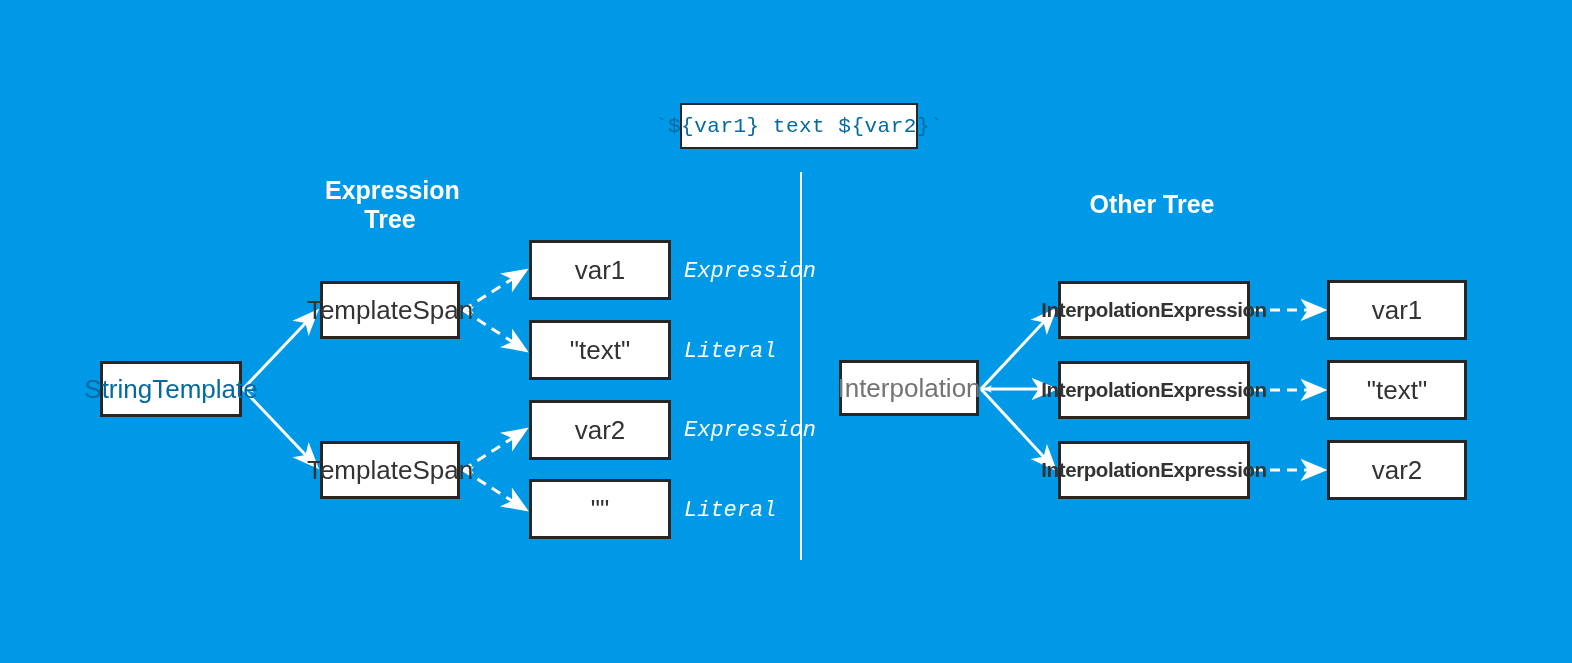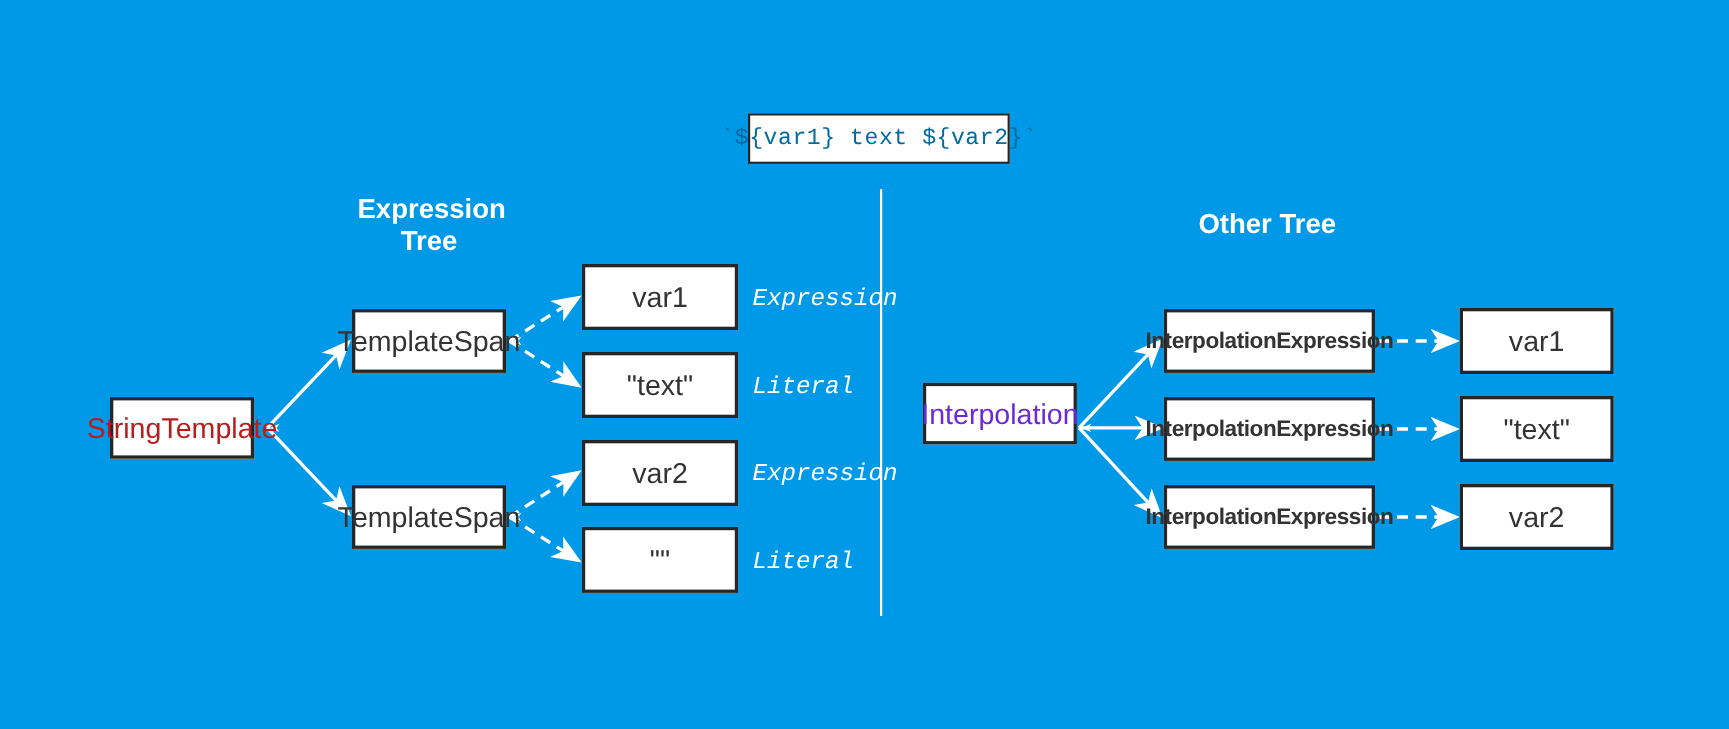--- a/index.html
+++ b/index.html
@@ -125,28 +125,28 @@
   <div class="code-box" style="left: 680px; top: 103px; width: 238px; height: 46px;">
     <span>`${var1} text ${var2}`</span>
   </div>
 
   <div id="titles">
       <div class="tree-title" style="left: 325px; top: 176px; width: 130px;">Expression
 Tree</div>
       <div class="tree-title" style="left: 1072px; top: 190px; width: 160px;">Other Tree</div>
     </div>
   <div id="nodes">
-      <div class="node" style="left: 100px; top: 361px; width: 131px; height: 56px; background: rgb(255, 255, 255); border-color: rgb(38, 38, 38); color: #b91c1c;">StringTemplate</div>
+      <div class="node" style="left: 100px; top: 361px; width: 142px; height: 56px; background: rgb(255, 255, 255); border-color: rgb(38, 38, 38); color: #0369a1;">StringTemplate</div>
       <div class="node" style="left: 320px; top: 281px; width: 140px; height: 58px; background: rgb(255, 255, 255); border-color: rgb(38, 38, 38); color: rgb(51, 51, 51);">TemplateSpan</div>
       <div class="node" style="left: 320px; top: 441px; width: 140px; height: 58px; background: rgb(255, 255, 255); border-color: rgb(38, 38, 38); color: rgb(51, 51, 51);">TemplateSpan</div>
       <div class="node" style="left: 529px; top: 240px; width: 142px; height: 60px; background: rgb(255, 255, 255); border-color: rgb(38, 38, 38); color: rgb(51, 51, 51);">var1</div>
       <div class="node" style="left: 529px; top: 320px; width: 142px; height: 60px; background: rgb(255, 255, 255); border-color: rgb(38, 38, 38); color: rgb(51, 51, 51);">"text"</div>
       <div class="node" style="left: 529px; top: 400px; width: 142px; height: 60px; background: rgb(255, 255, 255); border-color: rgb(38, 38, 38); color: rgb(51, 51, 51);">var2</div>
       <div class="node" style="left: 529px; top: 479px; width: 142px; height: 60px; background: rgb(255, 255, 255); border-color: rgb(38, 38, 38); color: rgb(51, 51, 51);">""</div>
-      <div class="node" style="left: 839px; top: 348px; width: 140px; height: 56px; background: rgb(255, 255, 255); border-color: rgb(38, 38, 38); color: #6d28d9;">Interpolation</div>
+      <div class="node" style="left: 839px; top: 360px; width: 140px; height: 56px; background: rgb(255, 255, 255); border-color: rgb(38, 38, 38); color: #737373;">Interpolation</div>
       <div class="node tight" style="left: 1058px; top: 281px; width: 192px; height: 58px; background: rgb(255, 255, 255); border-color: rgb(38, 38, 38); color: rgb(51, 51, 51);">InterpolationExpression</div>
       <div class="node tight" style="left: 1058px; top: 361px; width: 192px; height: 58px; background: rgb(255, 255, 255); border-color: rgb(38, 38, 38); color: rgb(51, 51, 51);">InterpolationExpression</div>
       <div class="node tight" style="left: 1058px; top: 441px; width: 192px; height: 58px; background: rgb(255, 255, 255); border-color: rgb(38, 38, 38); color: rgb(51, 51, 51);">InterpolationExpression</div>
       <div class="node" style="left: 1327px; top: 280px; width: 140px; height: 60px; background: rgb(255, 255, 255); border-color: rgb(38, 38, 38); color: rgb(51, 51, 51);">var1</div>
       <div class="node" style="left: 1327px; top: 360px; width: 140px; height: 60px; background: rgb(255, 255, 255); border-color: rgb(38, 38, 38); color: rgb(51, 51, 51);">"text"</div>
       <div class="node" style="left: 1327px; top: 440px; width: 140px; height: 60px; background: rgb(255, 255, 255); border-color: rgb(38, 38, 38); color: rgb(51, 51, 51);">var2</div>
     </div>
   <div id="annotations">
       <div class="annot" style="left: 684px; top: 259px; color: rgb(255, 255, 255);">Expression</div>
       <div class="annot" style="left: 684px; top: 339px; color: rgb(255, 255, 255);">Literal</div>

